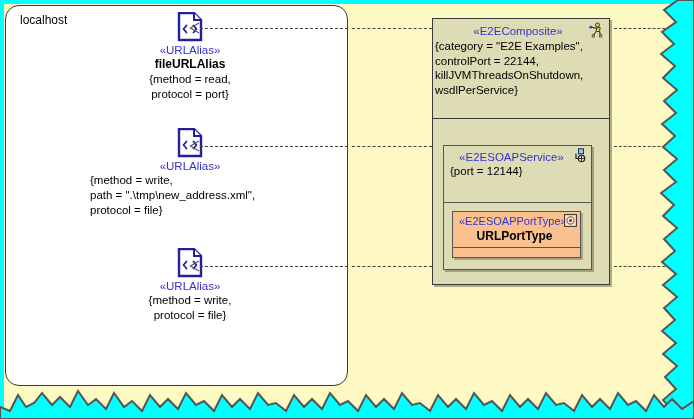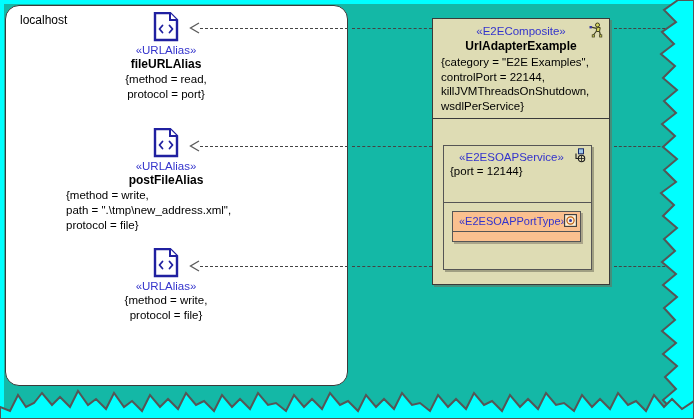--- a/index.html
+++ b/index.html
@@ -9,21 +9,21 @@
     background: #ffffff;
   }
   body {
     font-family: "Liberation Sans", sans-serif;
   }
 
   #canvas {
     position: relative;
     width: 694px;
     height: 419px;
-    background: #14b8a6;
+    background: #fef9c3;
     overflow: hidden;
   }
 
   
   .edge-cyan-left {
     position: absolute;
     left: 0; top: 0;
     width: 4px; height: 419px;
     background: #00ffff;
   }
@@ -70,21 +70,21 @@
     color: #000000;
     line-height: 14px;
     white-space: nowrap;
   }
 
   
   .alias {
     position: absolute;
     text-align: center;
     width: 300px;
-    left: 16px;
+    left: 40px;
   }
   .alias .icon-wrap {
     display: block;
     margin: 0 auto;
     width: 26px;
     height: 30px;
     line-height: 0;
   }
   .alias .stereotype {
     display: block;
@@ -134,21 +134,21 @@
     top: 18px;
     width: 178px;
     height: 267px;
     background: #dedcb4;
     border: 1.4px solid #3a3a3a;
     box-sizing: border-box;
     box-shadow: 2px 2px 0 rgba(110,110,90,0.55);
   }
   .composite-header {
     position: relative;
-    padding: 5px 7px 6px 7px;
+    padding: 5px 7px 6px 1px;
     border-bottom: 1.4px solid #3a3a3a;
     box-sizing: border-box;
     height: 100px;
   }
   .composite-stereotype {
     display: block;
     text-align: center;
     font-size: 11.5px;
     color: #3333cc;
     line-height: 14px;
@@ -311,21 +311,20 @@
   <div class="alias left-props" style="top:128px;">
     <span class="icon-wrap">
       <svg width="26" height="30" viewBox="0 0 26 30">
         <path d="M2,1 L17,1 L24,8 L24,28 L2,28 Z" fill="#ffffff" stroke="#2020a0" stroke-width="2.4"></path>
         <path d="M17,1 L17,8 L24,8" fill="#ffffff" stroke="#2020a0" stroke-width="2"></path>
         <path d="M9.5,13.5 L6.5,17 L9.5,20.5" fill="none" stroke="#2020a0" stroke-width="1.8" stroke-linecap="round" stroke-linejoin="round"></path>
         <path d="M16.5,13.5 L19.5,17 L16.5,20.5" fill="none" stroke="#2020a0" stroke-width="1.8" stroke-linecap="round" stroke-linejoin="round"></path>
       </svg>
     </span>
     <span class="stereotype">«URLAlias»</span>
-    <span class="aliasname">postFileAlias</span>
     <span class="props">{method = write,
 path = ".\tmp\new_address.xml",
 protocol = file}</span>
   </div>
 
   <div class="alias" style="top:248px;">
     <span class="icon-wrap">
       <svg width="26" height="30" viewBox="0 0 26 30">
         <path d="M2,1 L17,1 L24,8 L24,28 L2,28 Z" fill="#ffffff" stroke="#2020a0" stroke-width="2.4"></path>
         <path d="M17,1 L17,8 L24,8" fill="#ffffff" stroke="#2020a0" stroke-width="2"></path>
@@ -373,21 +372,20 @@
           <circle cx="9.5" cy="3" r="2" fill="#d8d860" stroke="#404020" stroke-width="1"></circle>
           <path d="M9,5.2 L8.2,9.5 L11.5,9.5 L12.2,5.6 Z" fill="#d8d860" stroke="#404020" stroke-width="1"></path>
           <path d="M8.2,9.5 L5,13.5 M11.5,9.5 L12.5,13.5" stroke="#404020" stroke-width="1.2" fill="none"></path>
           <path d="M8.6,6.3 L3.2,5.2" stroke="#404020" stroke-width="1.2" fill="none"></path>
           <rect x="1.5" y="4" width="2.4" height="2.4" fill="#3a3aa0"></rect>
           <rect x="4.2" y="12.8" width="2.2" height="2.2" fill="#d8d860" stroke="#404020" stroke-width="0.8"></rect>
           <rect x="11.6" y="12.8" width="2.2" height="2.2" fill="#d8d860" stroke="#404020" stroke-width="0.8"></rect>
         </svg>
       </span>
       <span class="composite-stereotype">«E2EComposite»</span>
-      <span class="composite-name">UrlAdapterExample</span>
       <span class="composite-props">{category = "E2E Examples",
 controlPort = 22144,
 killJVMThreadsOnShutdown,
 wsdlPerService}</span>
     </div>
 
     <div class="composite-body">
 
       <div class="service">
         <div class="service-header">
@@ -408,20 +406,21 @@
           <div class="porttype">
             <div class="porttype-header">
               <span class="porttype-icon">
                 <svg width="13" height="13" viewBox="0 0 13 13">
                   <rect x="0.6" y="0.6" width="11.8" height="11.8" fill="#fdf0d8" stroke="#3a3a3a" stroke-width="1.1"></rect>
                   <circle cx="6.5" cy="6.5" r="3.6" fill="none" stroke="#c06010" stroke-width="1.2"></circle>
                   <circle cx="6.5" cy="6.5" r="1.5" fill="#3a3aa0"></circle>
                 </svg>
               </span>
               <span class="porttype-stereotype">«E2ESOAPPortType»</span>
+              <span class="porttype-name">URLPortType</span>
             </div>
             <div class="porttype-compartment"></div>
           </div>
         </div>
       </div>
 
     </div>
   </div>
 
   <div class="edge-cyan-left"></div>

